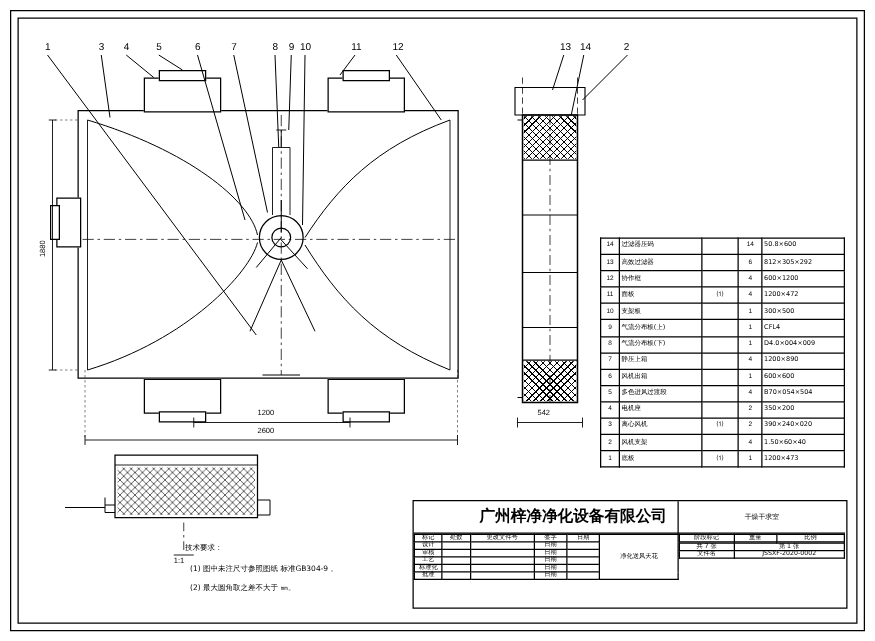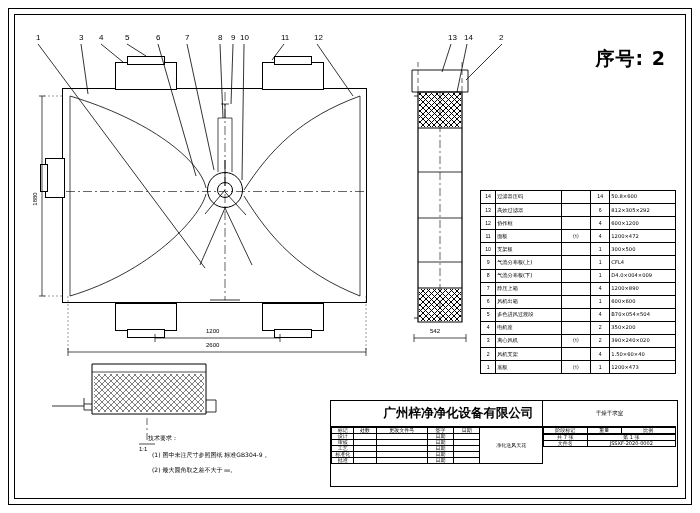--- a/index.html
+++ b/index.html
@@ -41,21 +41,20 @@
   svg{position:absolute;left:0;top:0;width:700px;height:513px;pointer-events:none;}
 </style>
 </head>
 <body>
 
 <div id="sheet">
 
   <div class="box" id="frame-outer"></div>
   <div class="box" id="frame-inner"></div>
 
-  <div id="serial" class="cn">序号: 2</div>
 
   <div class="box" id="plan-outer"></div>
 
   <div class="nozzle" style="left:115px;top:62px;width:60px;height:26px;"></div>
   <div class="nozzle" style="left:127px;top:56px;width:36px;height:7px;"></div>
   <div class="nozzle" style="left:262px;top:62px;width:60px;height:26px;"></div>
   <div class="nozzle" style="left:274px;top:56px;width:36px;height:7px;"></div>
 
   <div class="nozzle" style="left:115px;top:303px;width:60px;height:26px;"></div>
   <div class="nozzle" style="left:127px;top:329px;width:36px;height:7px;"></div>

